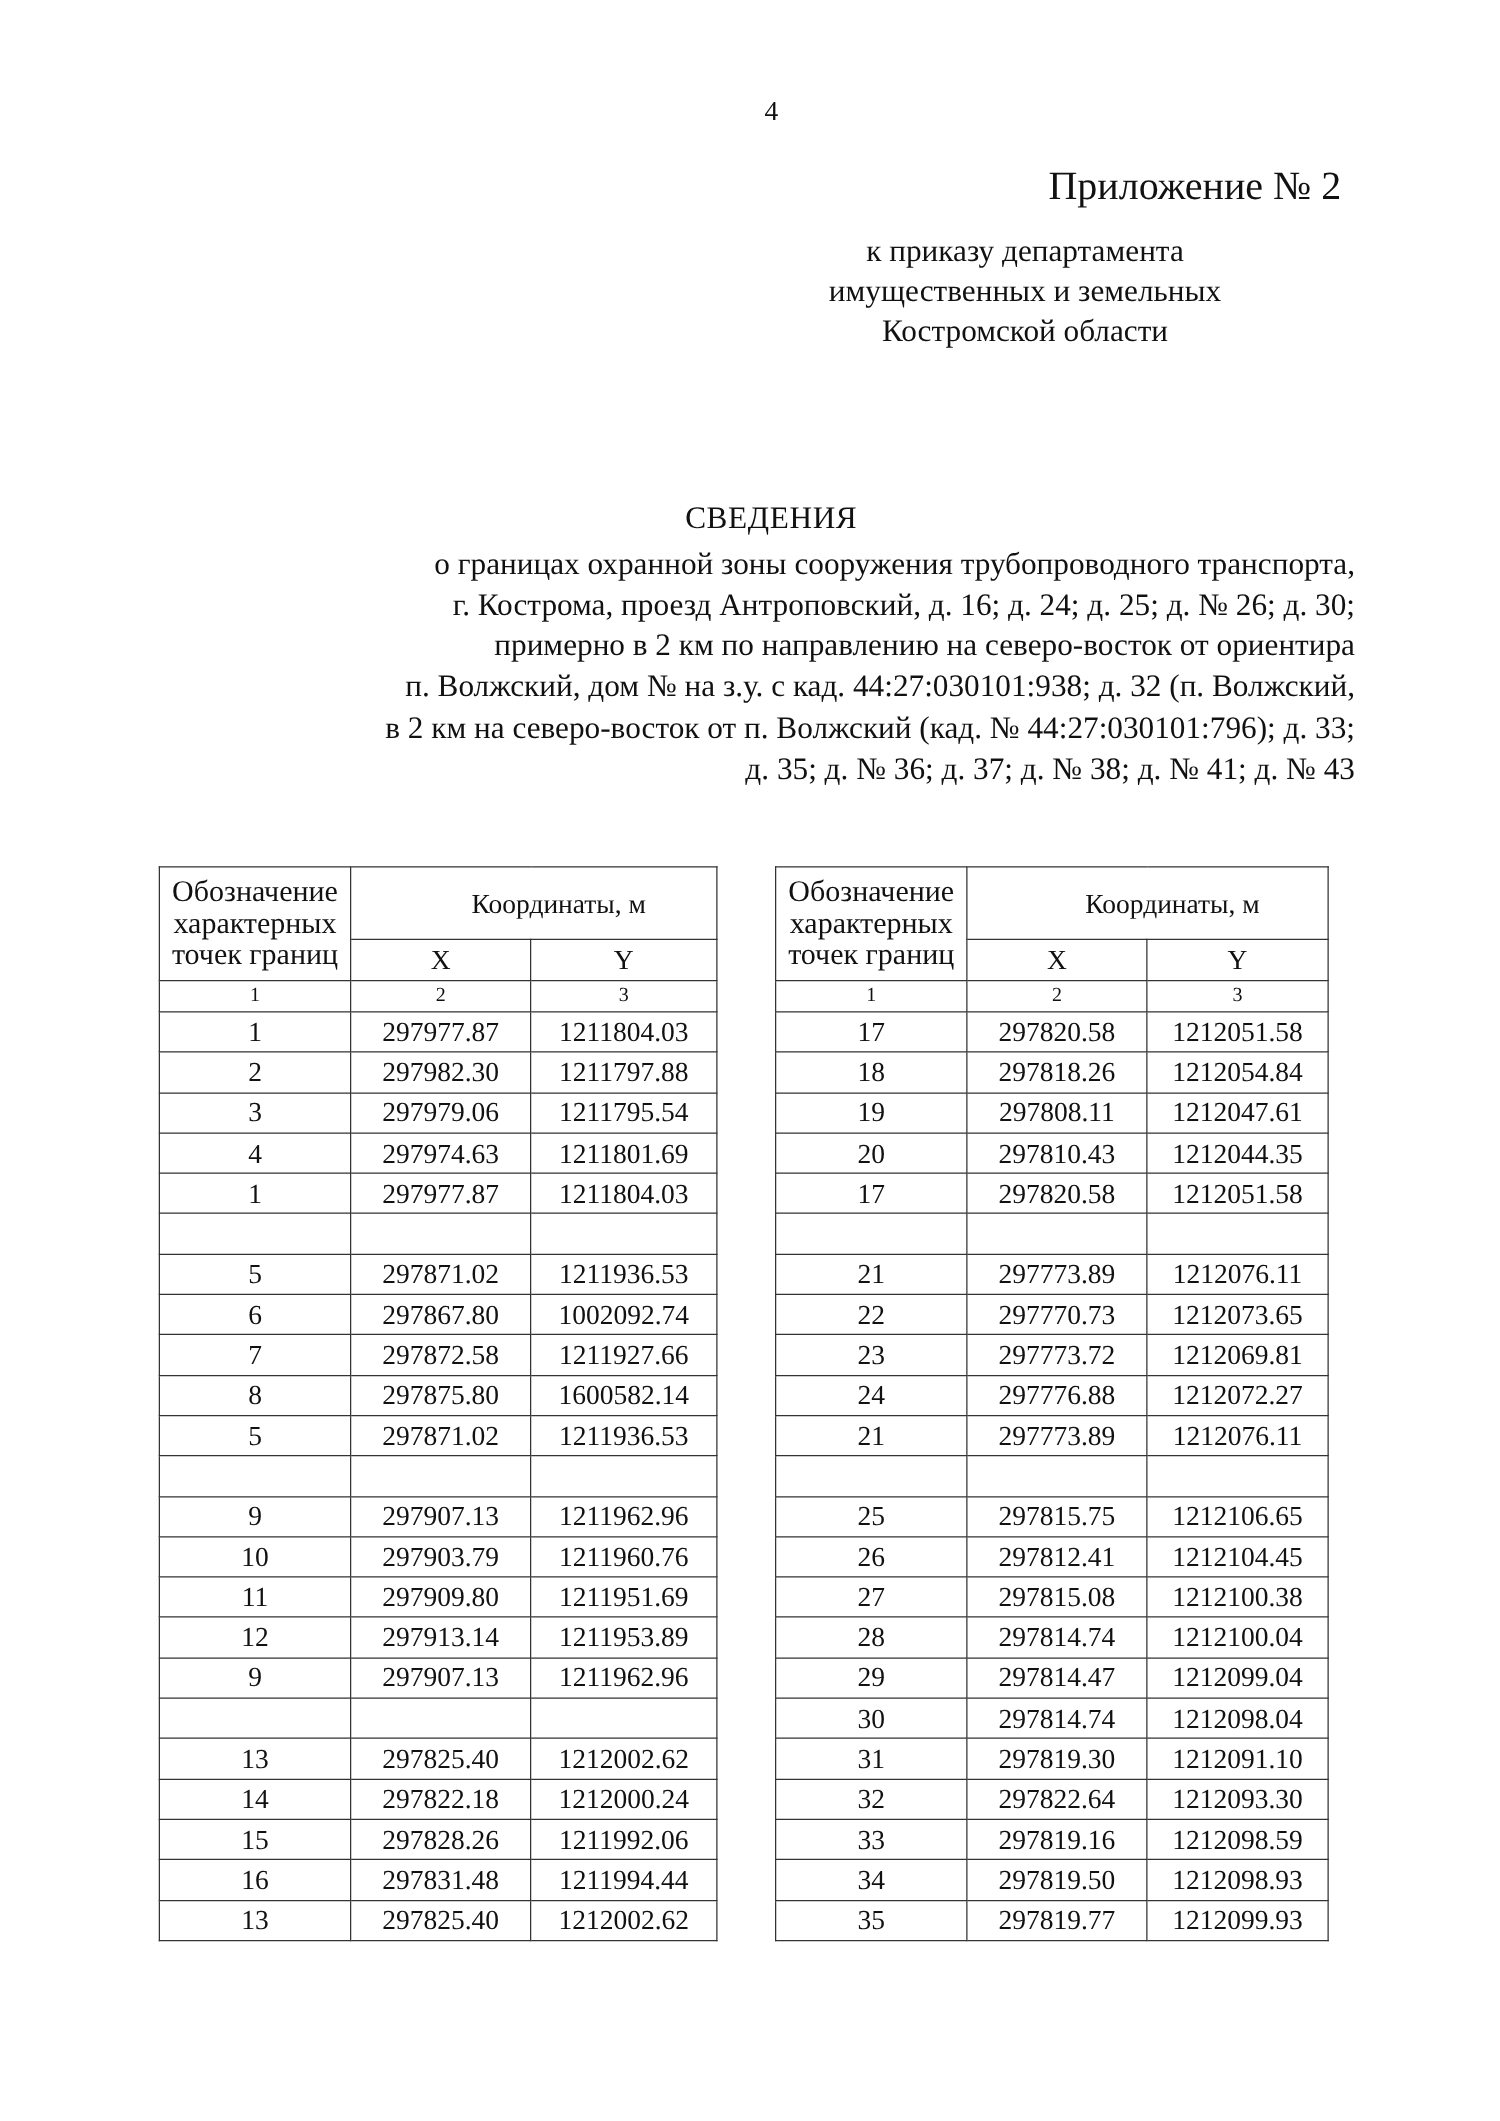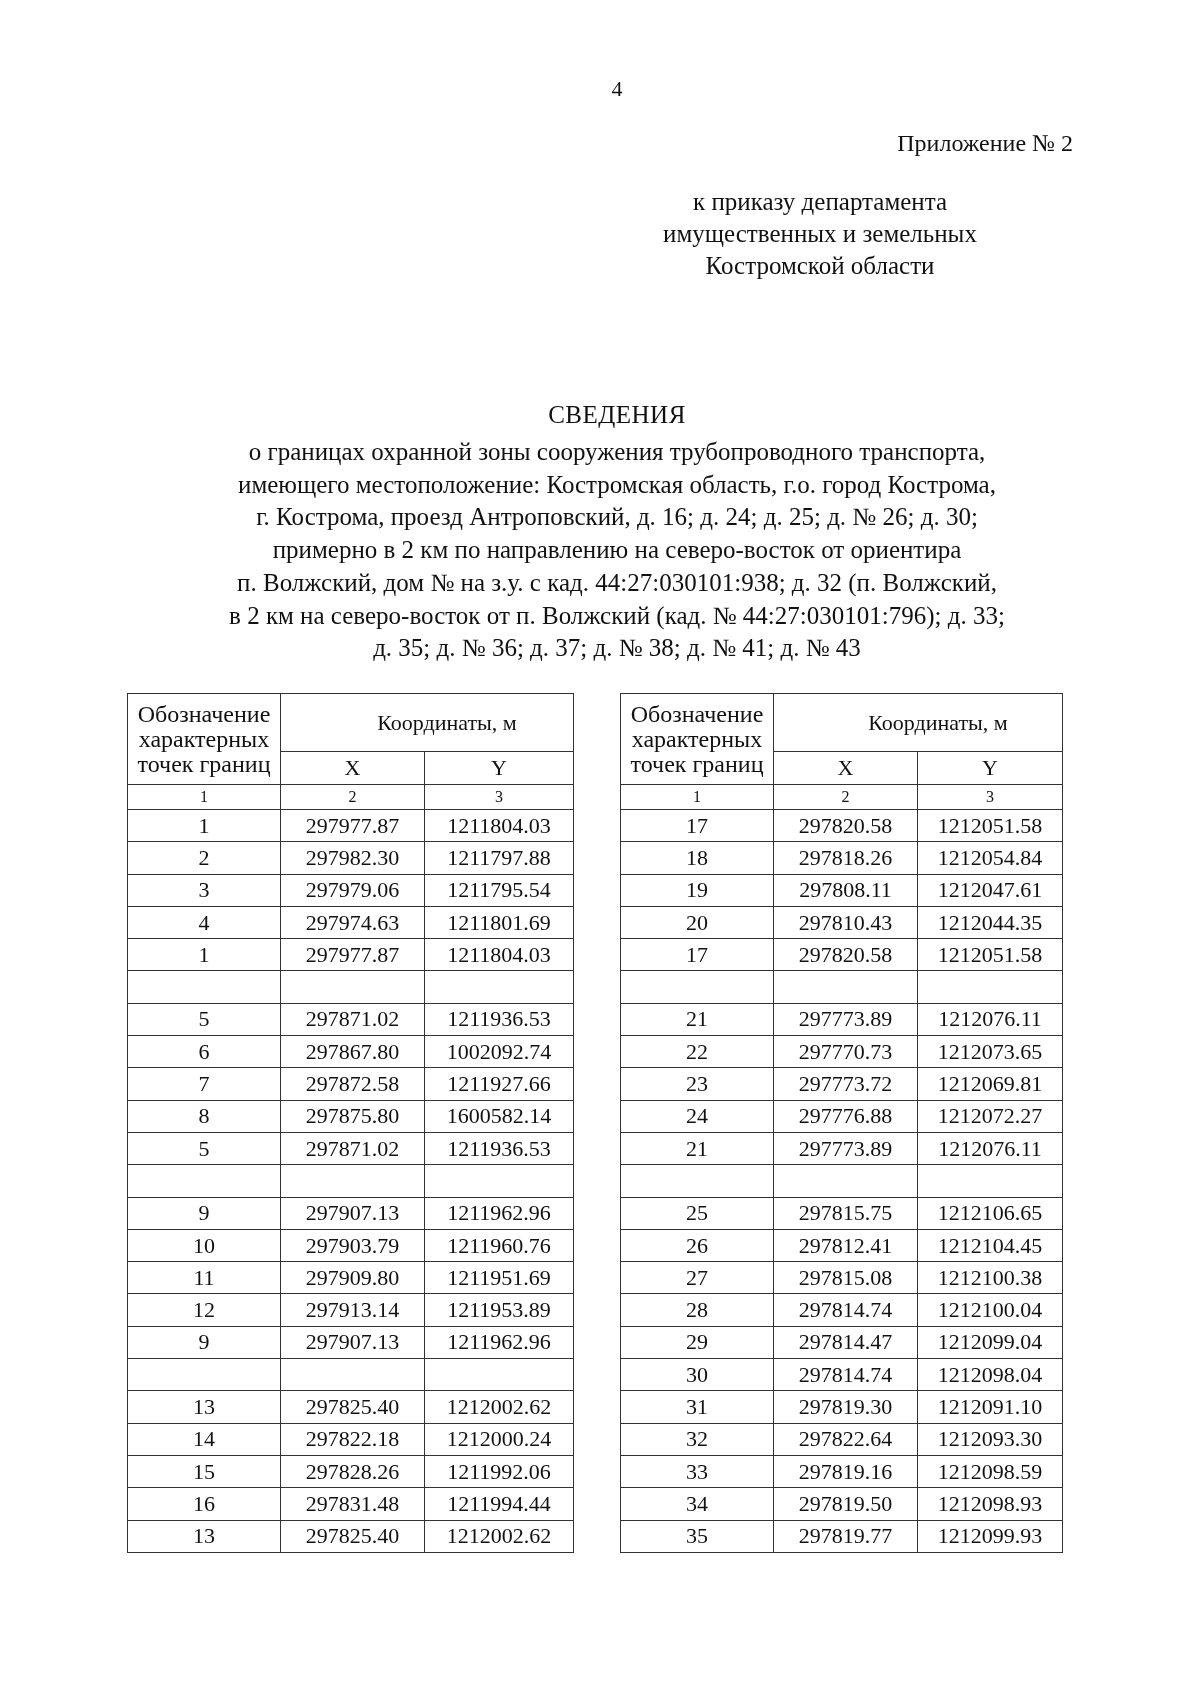--- a/index.html
+++ b/index.html
@@ -16,21 +16,21 @@
       top: 76px;
       left: 0;
       width: 1234px;
       text-align: center;
       font-size: 22px;
     }
     .appendix-title {
       position: absolute;
       top: 130px;
       right: 127px;
-      font-size: 24px;
+      font-size: 32px;
     }
     .order-block {
       position: absolute;
       top: 186px;
       left: 610px;
       width: 420px;
       text-align: center;
       font-size: 25px;
       line-height: 32px;
     }
@@ -42,21 +42,21 @@
       width: 1234px;
       text-align: center;
       font-size: 25px;
       letter-spacing: 0.5px;
     }
     .doc-subtitle {
       position: absolute;
       top: 436px;
       left: 150px;
       width: 934px;
-      text-align: center;
+      text-align: right;
       font-size: 25px;
       line-height: 32.7px;
     }
     .doc-subtitle div { white-space: nowrap; }
 
     table.coords {
       position: absolute;
       top: 693px;
       border-collapse: collapse;
       font-size: 22px;
@@ -92,21 +92,20 @@
 <div class="order-block">
   <div>к приказу департамента</div>
   <div>имущественных и земельных</div>
   <div>Костромской области</div>
 </div>
 
 <div class="doc-title">СВЕДЕНИЯ</div>
 
 <div class="doc-subtitle">
   <div>о границах охранной зоны сооружения трубопроводного транспорта,</div>
-  <div>имеющего местоположение: Костромская область, г.о. город Кострома,</div>
   <div>г. Кострома, проезд Антроповский, д. 16; д. 24; д. 25; д. № 26; д. 30;</div>
   <div>примерно в 2 км по направлению на северо-восток от ориентира</div>
   <div>п. Волжский, дом № на з.у. с кад. 44:27:030101:938; д. 32 (п. Волжский,</div>
   <div>в 2 км на северо-восток от п. Волжский (кад. № 44:27:030101:796); д. 33;</div>
   <div>д. 35; д. № 36; д. 37; д. № 38; д. № 41; д. № 43</div>
 </div>
 
 <table class="coords" id="table-left">
   <colgroup>
       <col style="width:153px">

